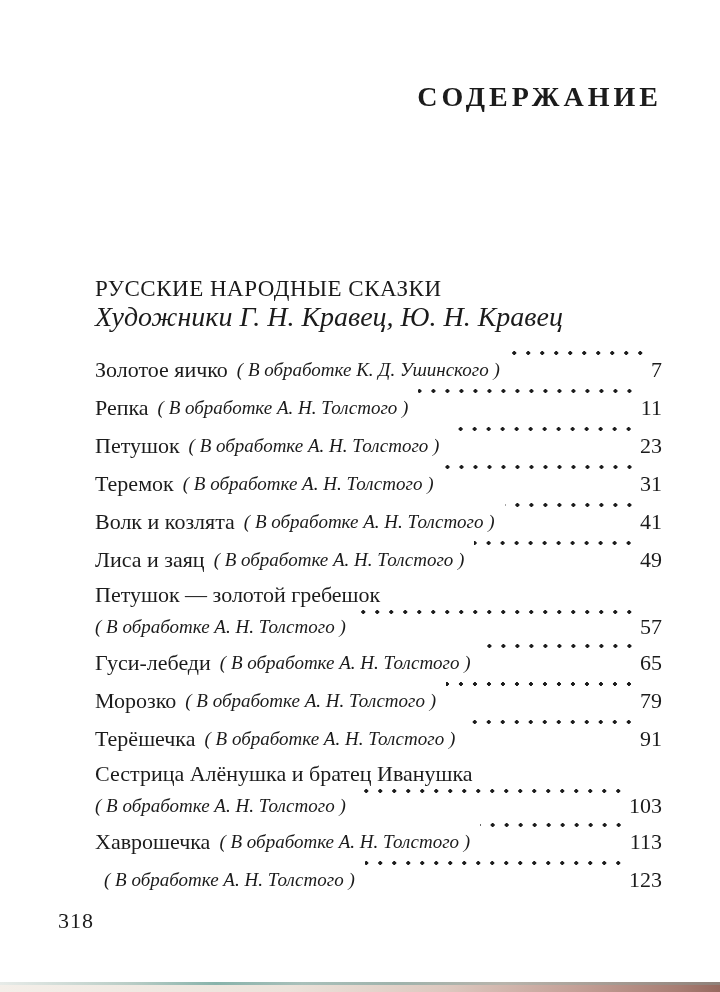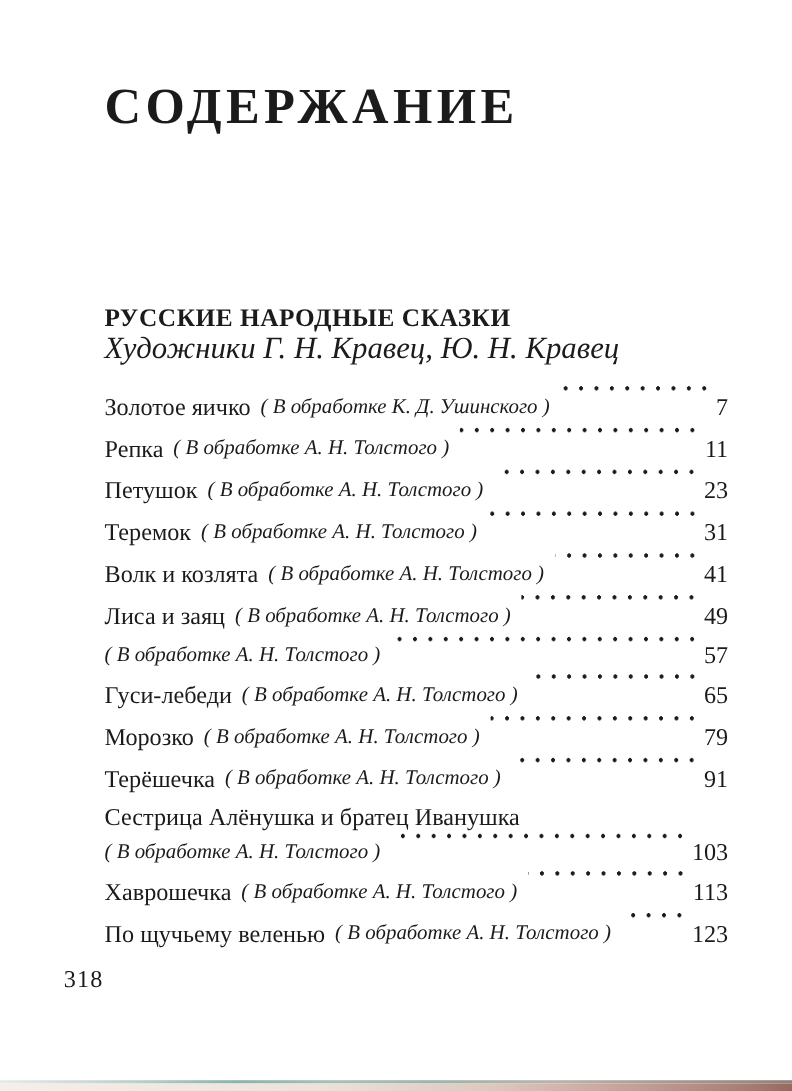--- a/index.html
+++ b/index.html
@@ -14,33 +14,33 @@
     position: relative;
     width: 720px;
     height: 992px;
     background: #ffffff;
     color: #1b1b1b;
     font-family: "Liberation Serif", "DejaVu Serif", serif;
     box-sizing: border-box;
     padding: 78px 58px 0 95px;
   }
   .page-title {
-    text-align: left;
-    font-size: 46px;
+    text-align: right;
+    font-size: 28px;
     font-weight: 600;
     letter-spacing: 4px;
     margin: 0 0 0 0;
     line-height: 38px;
   }
   .section-header {
     margin-top: 158px;
   }
   .section-heading {
     font-size: 23px;
-    font-weight: bold;
+    font-weight: normal;
     line-height: 29px;
     letter-spacing: 0.5px;
   }
   .section-subheading {
     font-size: 28px;
     font-style: italic;
     line-height: 27px;
   }
   .toc {
     margin-top: 21px;
@@ -155,20 +155,23 @@
         <span class="toc-note">( В обработке А. Н. Толстого )</span>
         <span class="dot-leader"></span>
         <span class="toc-page">41</span>
       </div>
       <div class="toc-row">
         <span class="toc-title">Лиса и заяц</span>
         <span class="toc-note">( В обработке А. Н. Толстого )</span>
         <span class="dot-leader"></span>
         <span class="toc-page">49</span>
       </div>
+      <div class="toc-row first-line">
+        <span class="toc-title">Петушок — золотой гребешок</span>
+      </div>
       <div class="toc-row second-line">
         <span class="toc-note no-indent">( В обработке А. Н. Толстого )</span>
         <span class="dot-leader"></span>
         <span class="toc-page">57</span>
       </div>
       <div class="toc-row">
         <span class="toc-title">Гуси-лебеди</span>
         <span class="toc-note">( В обработке А. Н. Толстого )</span>
         <span class="dot-leader"></span>
         <span class="toc-page">65</span>
@@ -193,21 +196,20 @@
         <span class="dot-leader"></span>
         <span class="toc-page">103</span>
       </div>
       <div class="toc-row">
         <span class="toc-title">Хаврошечка</span>
         <span class="toc-note">( В обработке А. Н. Толстого )</span>
         <span class="dot-leader"></span>
         <span class="toc-page">113</span>
       </div>
       <div class="toc-row">
-        <span class="toc-title">По щучьему веленью</span>
         <span class="toc-note">( В обработке А. Н. Толстого )</span>
         <span class="dot-leader"></span>
         <span class="toc-page">123</span>
       </div>
     </div>
 
   <div class="footer-page-number">318</div>
 
   <div class="page-bottom-edge">
     <div class="edge-line"></div>

